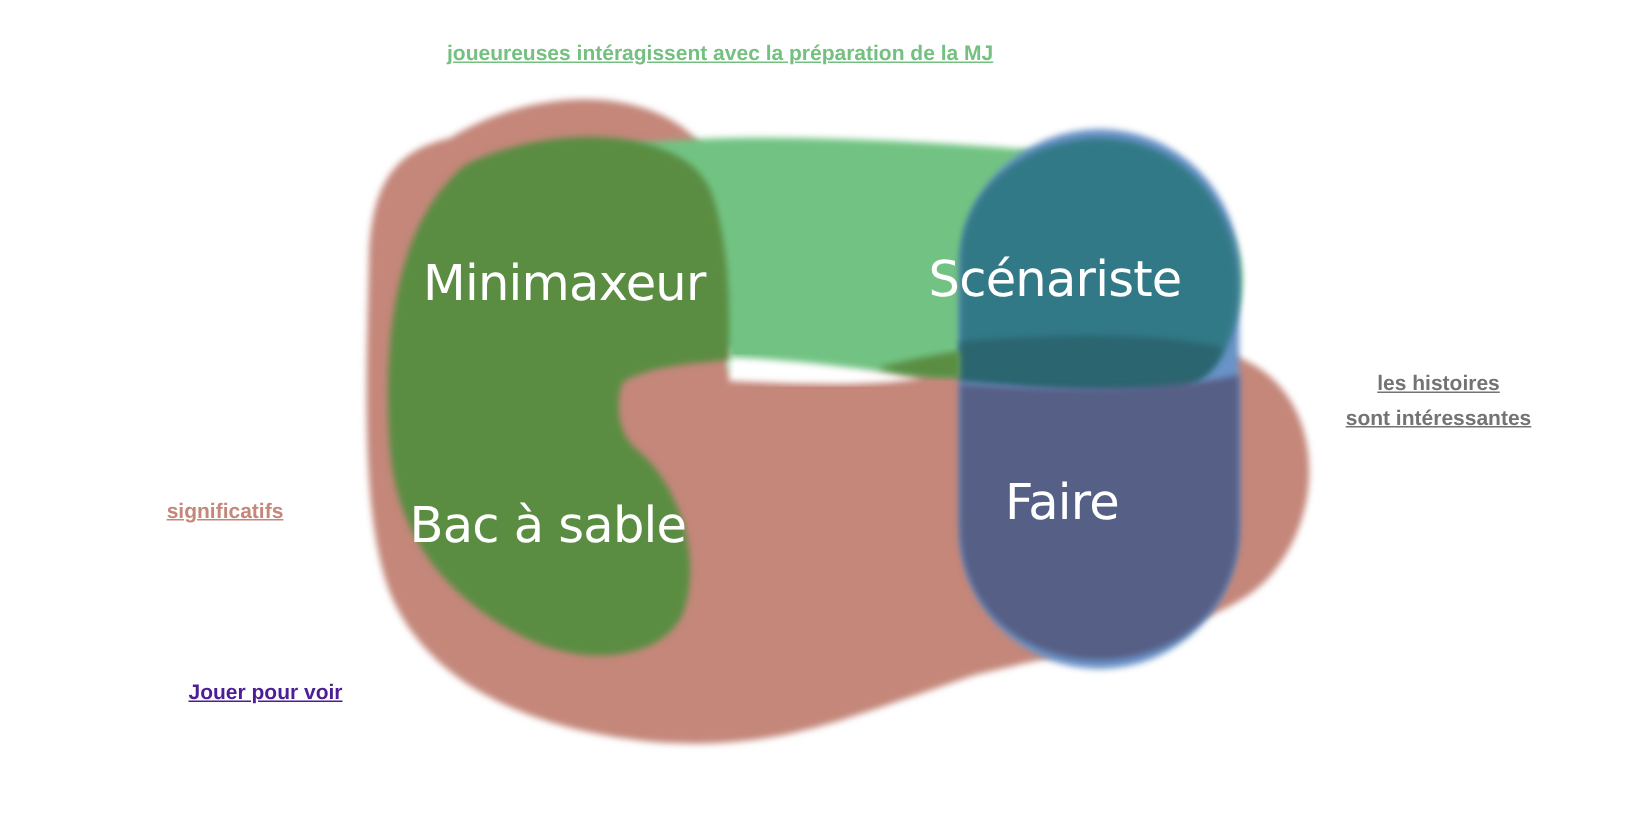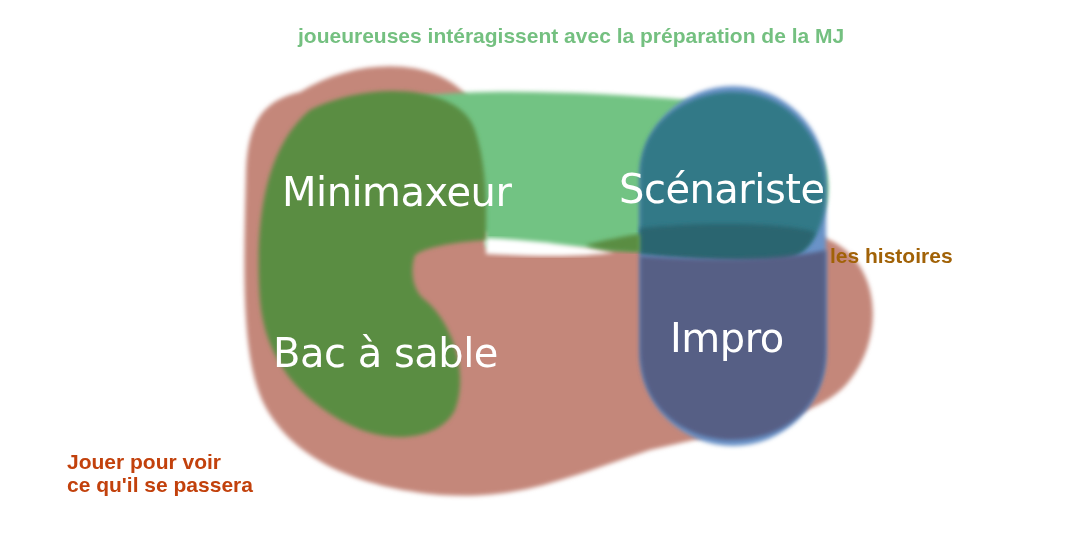--- a/index.html
+++ b/index.html
@@ -1,22 +1,22 @@
 <!DOCTYPE html>
 <html><head>
   <meta charset="utf-8">
   <style>
     html, body { margin: 0; padding: 0; background: #ffffff; }
     body { width: 1090px; height: 545px; position: relative; overflow: hidden;
            font-family: "DejaVu Sans", sans-serif; }
     svg.diagram { position: absolute; left: 0; top: 0; }
     .lbl { position: absolute; font-family: "Liberation Sans", sans-serif; font-weight: bold;
-           font-size: 21px; line-height: 23px; white-space: nowrap; }
+           font-size: 14px; text-align: center; line-height: 23px; white-space: nowrap; text-decoration: underline; }
     .area-lbl { position: absolute; color: #ffffff; font-family: "DejaVu Sans", sans-serif;
-                font-size: 40px; white-space: nowrap; letter-spacing: -0.5px; }
+                font-size: 33px; white-space: nowrap; letter-spacing: -0.5px; }
   </style>
 </head>
 <body>
 
 <svg class="diagram" width="1090" height="545" viewBox="0 0 1090 545">
   <defs>
     <filter id="soft" x="-10%" y="-10%" width="120%" height="120%">
       <feGaussianBlur stdDeviation="2.2"></feGaussianBlur>
     </filter>
   </defs>
@@ -65,28 +65,29 @@
            C 700 260, 770 262, 826 250
            L 826 350
            C 826 410, 780 440, 733 440
            C 686 440, 640 410, 640 350 Z"></path>
 
   <path filter="url(#soft)" fill="#5a8d43" d="M 585 245 C 605 240, 625 236, 640 234 L 640 252 C 620 252, 600 250, 585 245 Z"></path>
 </svg>
 
 <div class="lbl" style="left:298px; top:24px; color:#74c080;">joueureuses intéragissent avec la préparation de la MJ</div>
 
-<div class="lbl" style="left:830px; top:244px; width:178px; color:#a16207;">
+<div class="lbl" style="left:870px; top:244px; width:178px; color:#737373;">
   <div>les histoires</div>
+  <div>sont intéressantes</div>
 </div>
 
 <div class="lbl" style="left:70px; top:329px; width:160px; color:#c4877a;">
+  <div>significatifs</div>
 </div>
 
-<div class="lbl" style="left:67px; top:450px; width:190px; color:#c2410c;">
+<div class="lbl" style="left:82px; top:450px; width:190px; color:#4c1d95;">
   <div>Jouer pour voir</div>
-  <div>ce qu'il se passera</div>
 </div>
 
 <div class="area-lbl" style="left:282px; top:169px;">Minimaxeur</div>
 <div class="area-lbl" style="left:273px; top:330px;">Bac à sable</div>
 <div class="area-lbl" style="left:619px; top:166px;">Scénariste</div>
-<div class="area-lbl" style="left:670px; top:315px;">Impro</div>
+<div class="area-lbl" style="left:670px; top:315px;">Faire</div>
 
 </body></html>

